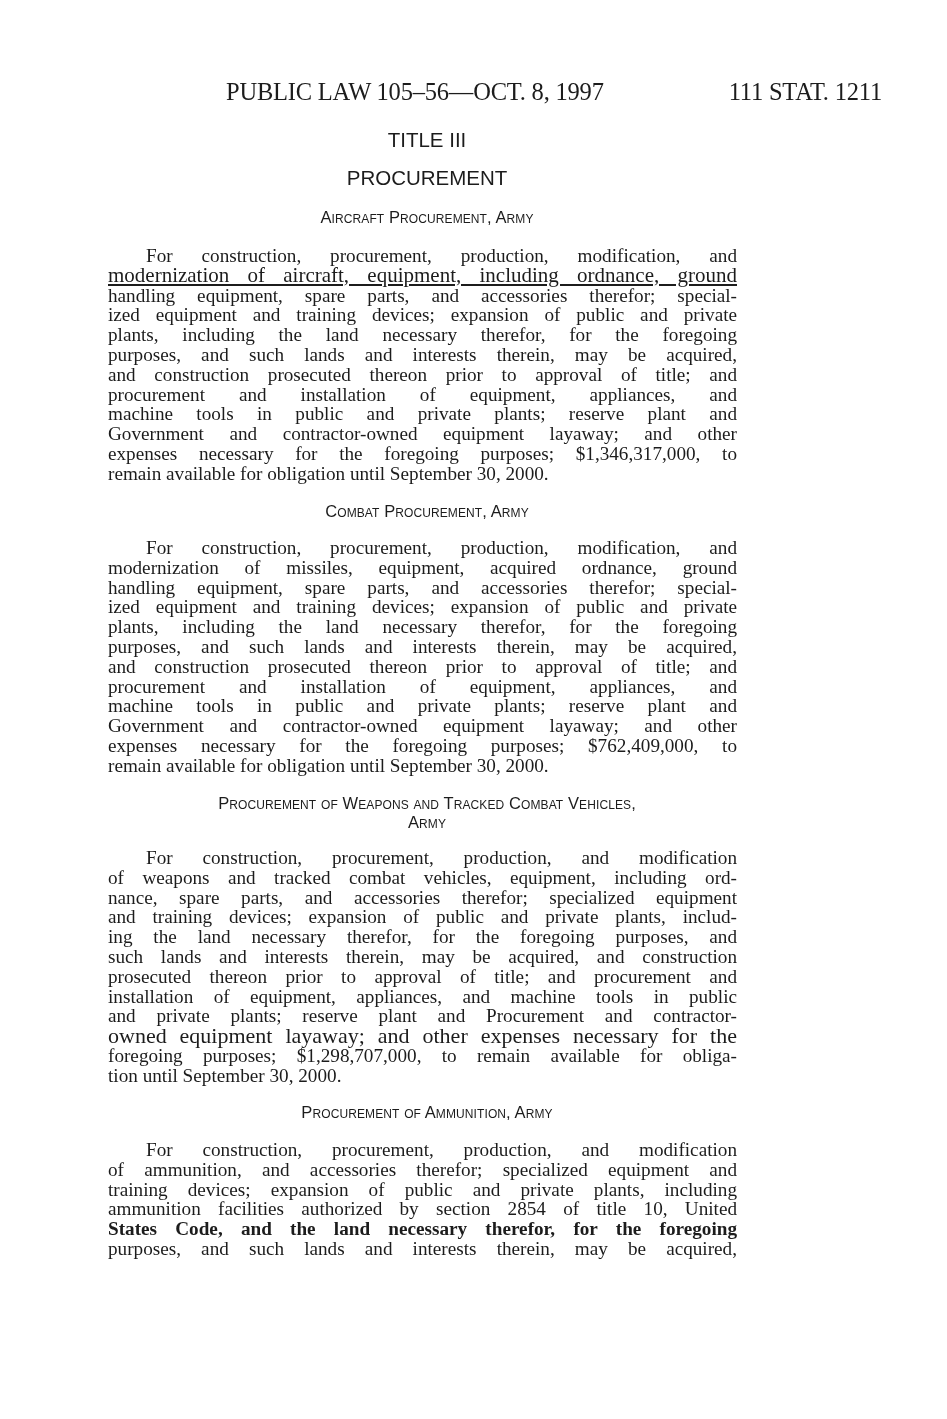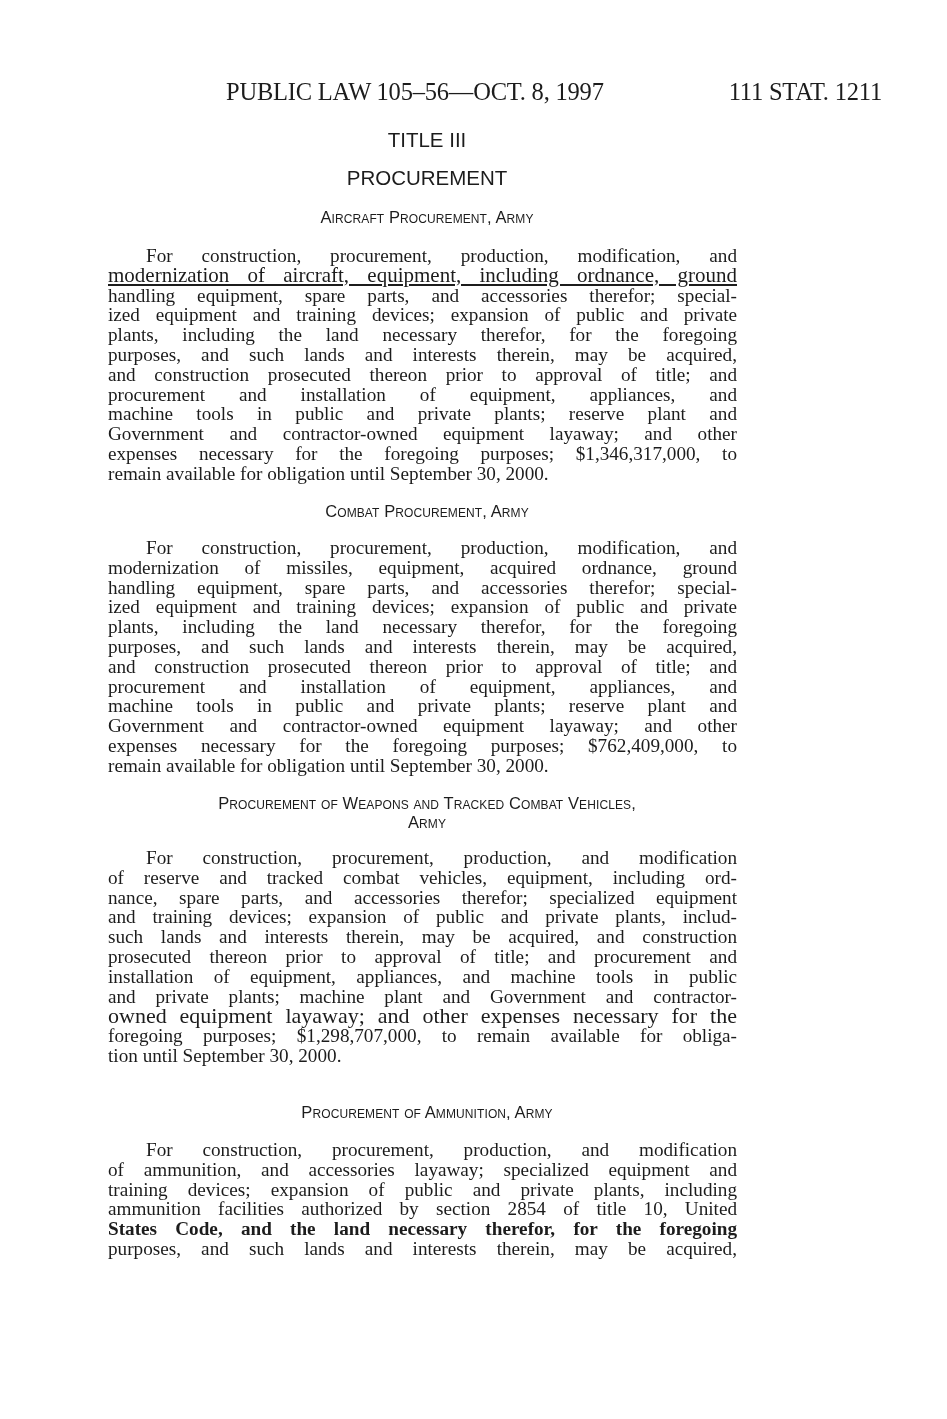--- a/index.html
+++ b/index.html
@@ -74,35 +74,36 @@
     <span class="line" style="white-space: normal; font-size: 19.2px;">machine tools in public and private plants; reserve plant and</span>
     <span class="line" style="white-space: normal; font-size: 19.2px;">Government and contractor-owned equipment layaway; and other</span>
     <span class="line" style="white-space: normal; font-size: 19.2px;">expenses necessary for the foregoing purposes; $762,409,000, to</span>
     <span class="line last" style="white-space: normal; font-size: 19.2px;">remain available for obligation until September 30, 2000.</span>
   </div>
 
   <div class="center-head section-head" style="top:794px;">Procurement of Weapons and Tracked Combat Vehicles,</div>
   <div class="center-head section-head" style="top:813px;">Army</div>
   <div class="para" style="top:848px;">
     <span class="line indent" style="white-space: normal; font-size: 19.2px;">For construction, procurement, production, and modification</span>
-    <span class="line" style="white-space: normal; font-size: 19.2px;">of reserve and tracked combat vehicles, equipment, including ord-</span>
+    <span class="line" style="white-space: normal; font-size: 19.2px;">of weapons and tracked combat vehicles, equipment, including ord-</span>
     <span class="line" style="white-space: normal; font-size: 19.2px;">nance, spare parts, and accessories therefor; specialized equipment</span>
     <span class="line" style="white-space: normal; font-size: 19.2px;">and training devices; expansion of public and private plants, includ-</span>
+    <span class="line" style="white-space: normal; font-size: 19.2px;">ing the land necessary therefor, for the foregoing purposes, and</span>
     <span class="line" style="white-space: normal; font-size: 19.2px;">such lands and interests therein, may be acquired, and construction</span>
     <span class="line" style="white-space: normal; font-size: 19.2px;">prosecuted thereon prior to approval of title; and procurement and</span>
     <span class="line" style="white-space: normal; font-size: 19.2px;">installation of equipment, appliances, and machine tools in public</span>
-    <span class="line" style="white-space: normal; font-size: 19.2px;">and private plants; machine plant and Government and contractor-</span>
+    <span class="line" style="white-space: normal; font-size: 19.2px;">and private plants; reserve plant and Procurement and contractor-</span>
     <span class="line" style="white-space: normal; font-size: 22px;">owned equipment layaway; and other expenses necessary for the</span>
     <span class="line" style="white-space: normal; font-size: 19.2px;">foregoing purposes; $1,298,707,000, to remain available for obliga-</span>
     <span class="line last" style="white-space: normal; font-size: 19.2px;">tion until September 30, 2000.</span>
   </div>
 
   <div class="center-head section-head" style="top:1103px;">Procurement of Ammunition, Army</div>
   <div class="para" style="top:1140px;">
     <span class="line indent" style="white-space: normal; font-size: 19.2px;">For construction, procurement, production, and modification</span>
-    <span class="line" style="white-space: normal; font-size: 19.2px;">of ammunition, and accessories layaway; specialized equipment and</span>
+    <span class="line" style="white-space: normal; font-size: 19.2px;">of ammunition, and accessories therefor; specialized equipment and</span>
     <span class="line" style="white-space: normal; font-size: 19.2px;">training devices; expansion of public and private plants, including</span>
     <span class="line" style="white-space: normal; font-size: 19.2px;">ammunition facilities authorized by section 2854 of title 10, United</span>
     <span class="line" style="white-space: normal; font-size: 19.2px; font-weight: bold;">States Code, and the land necessary therefor, for the foregoing</span>
     <span class="line" style="white-space: normal; font-size: 19.2px;">purposes, and such lands and interests therein, may be acquired,</span>
   </div>
 
 </div>
 
 </body></html>

